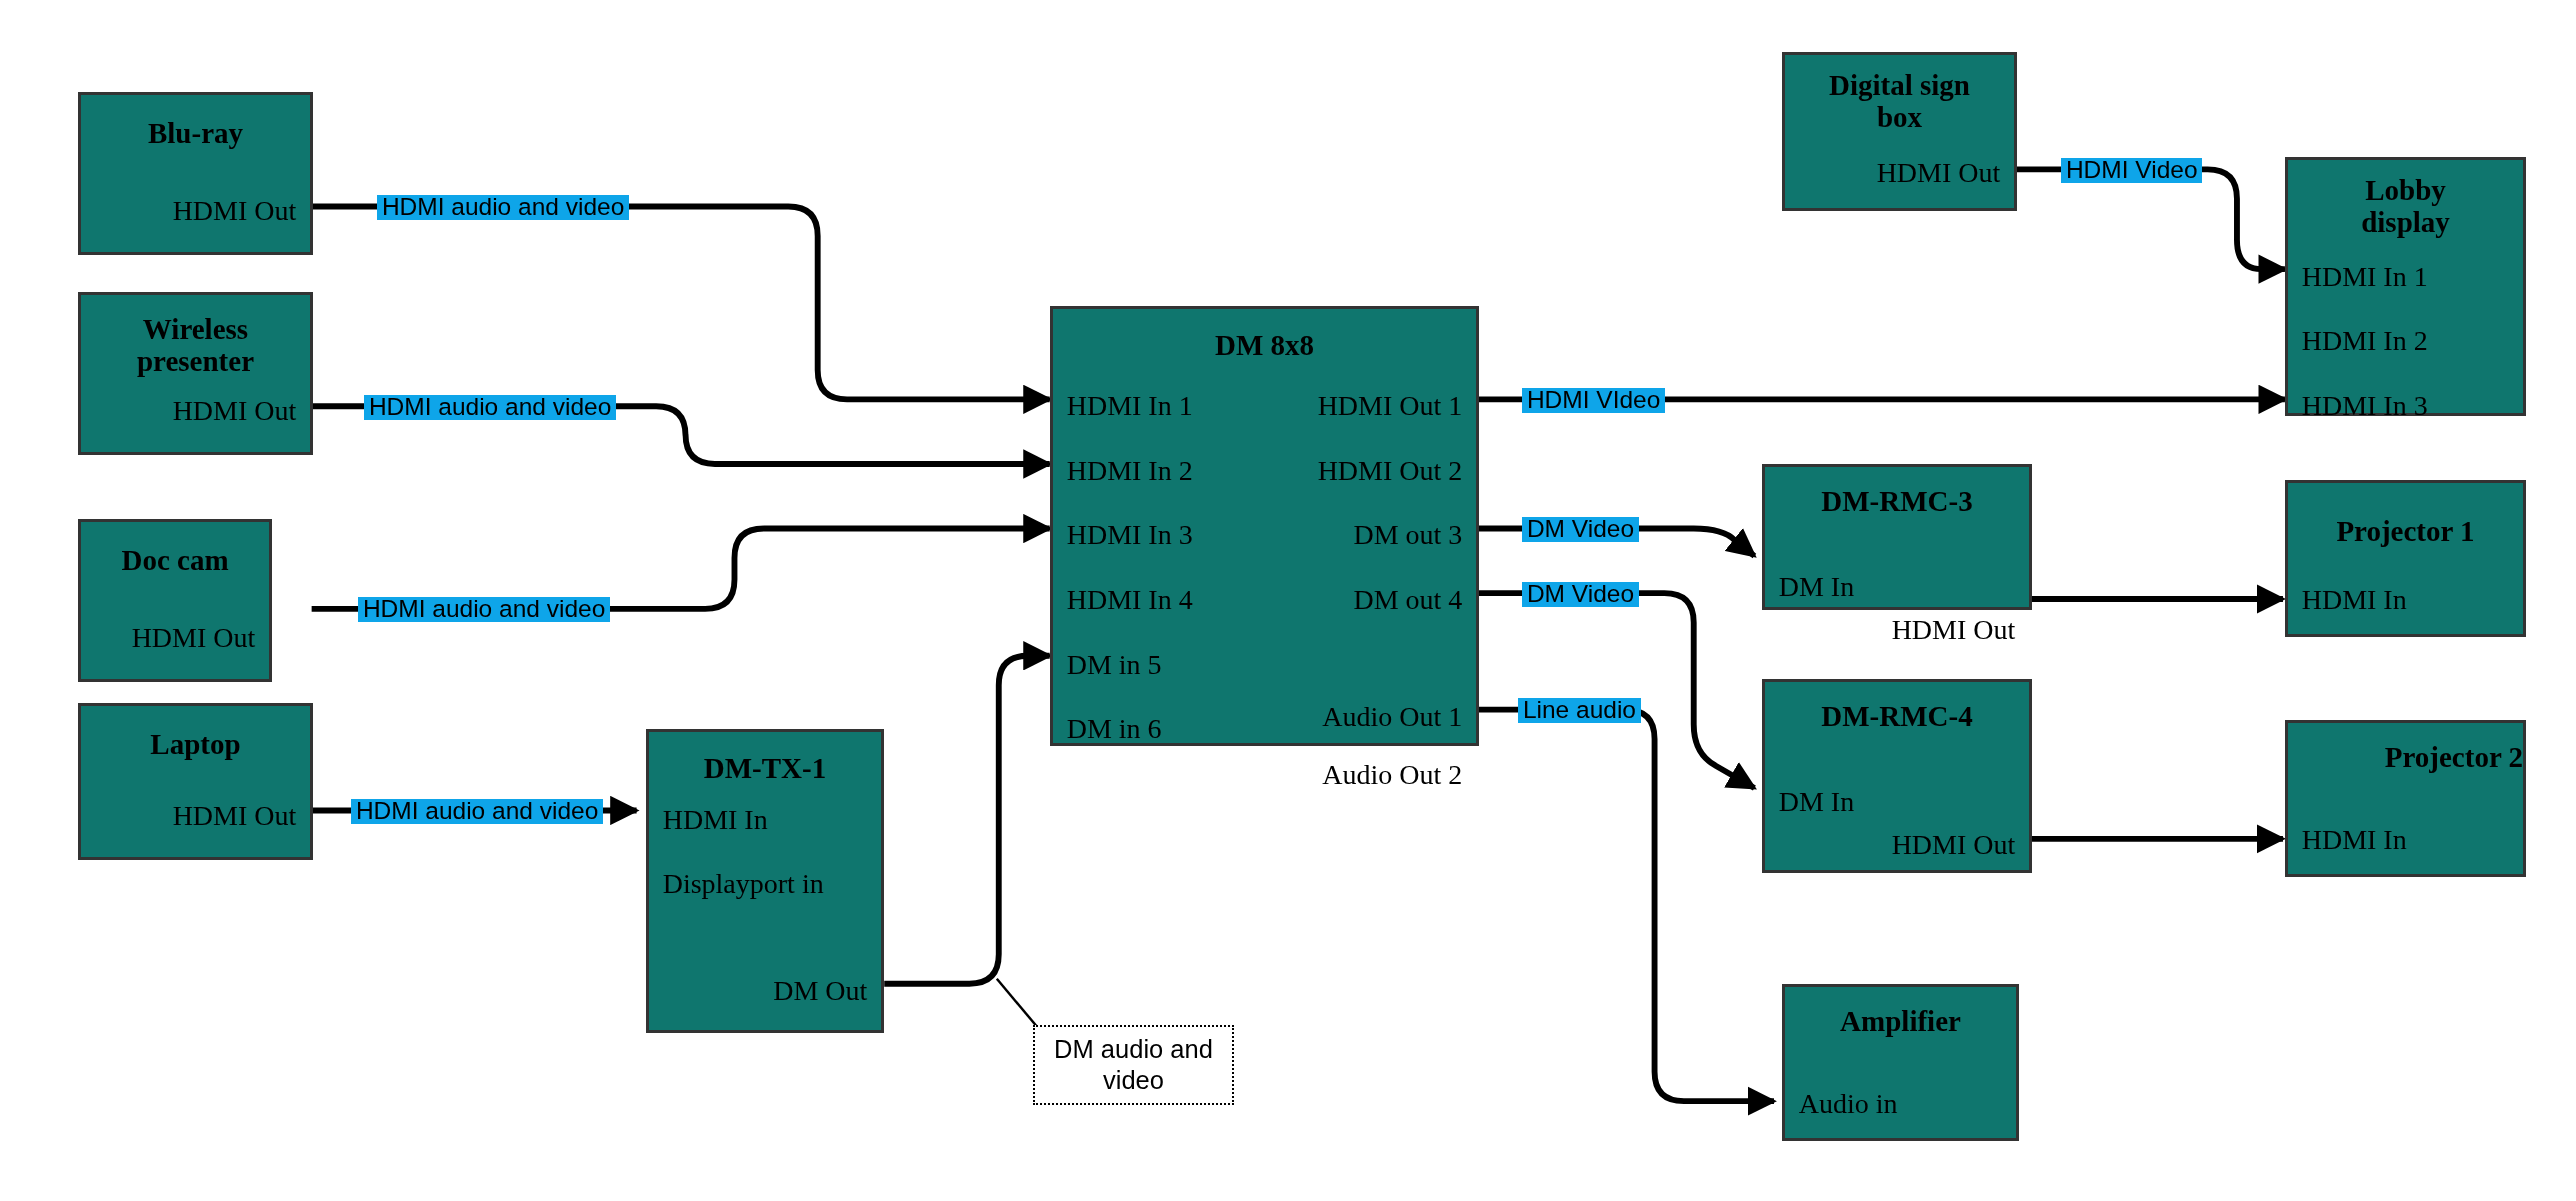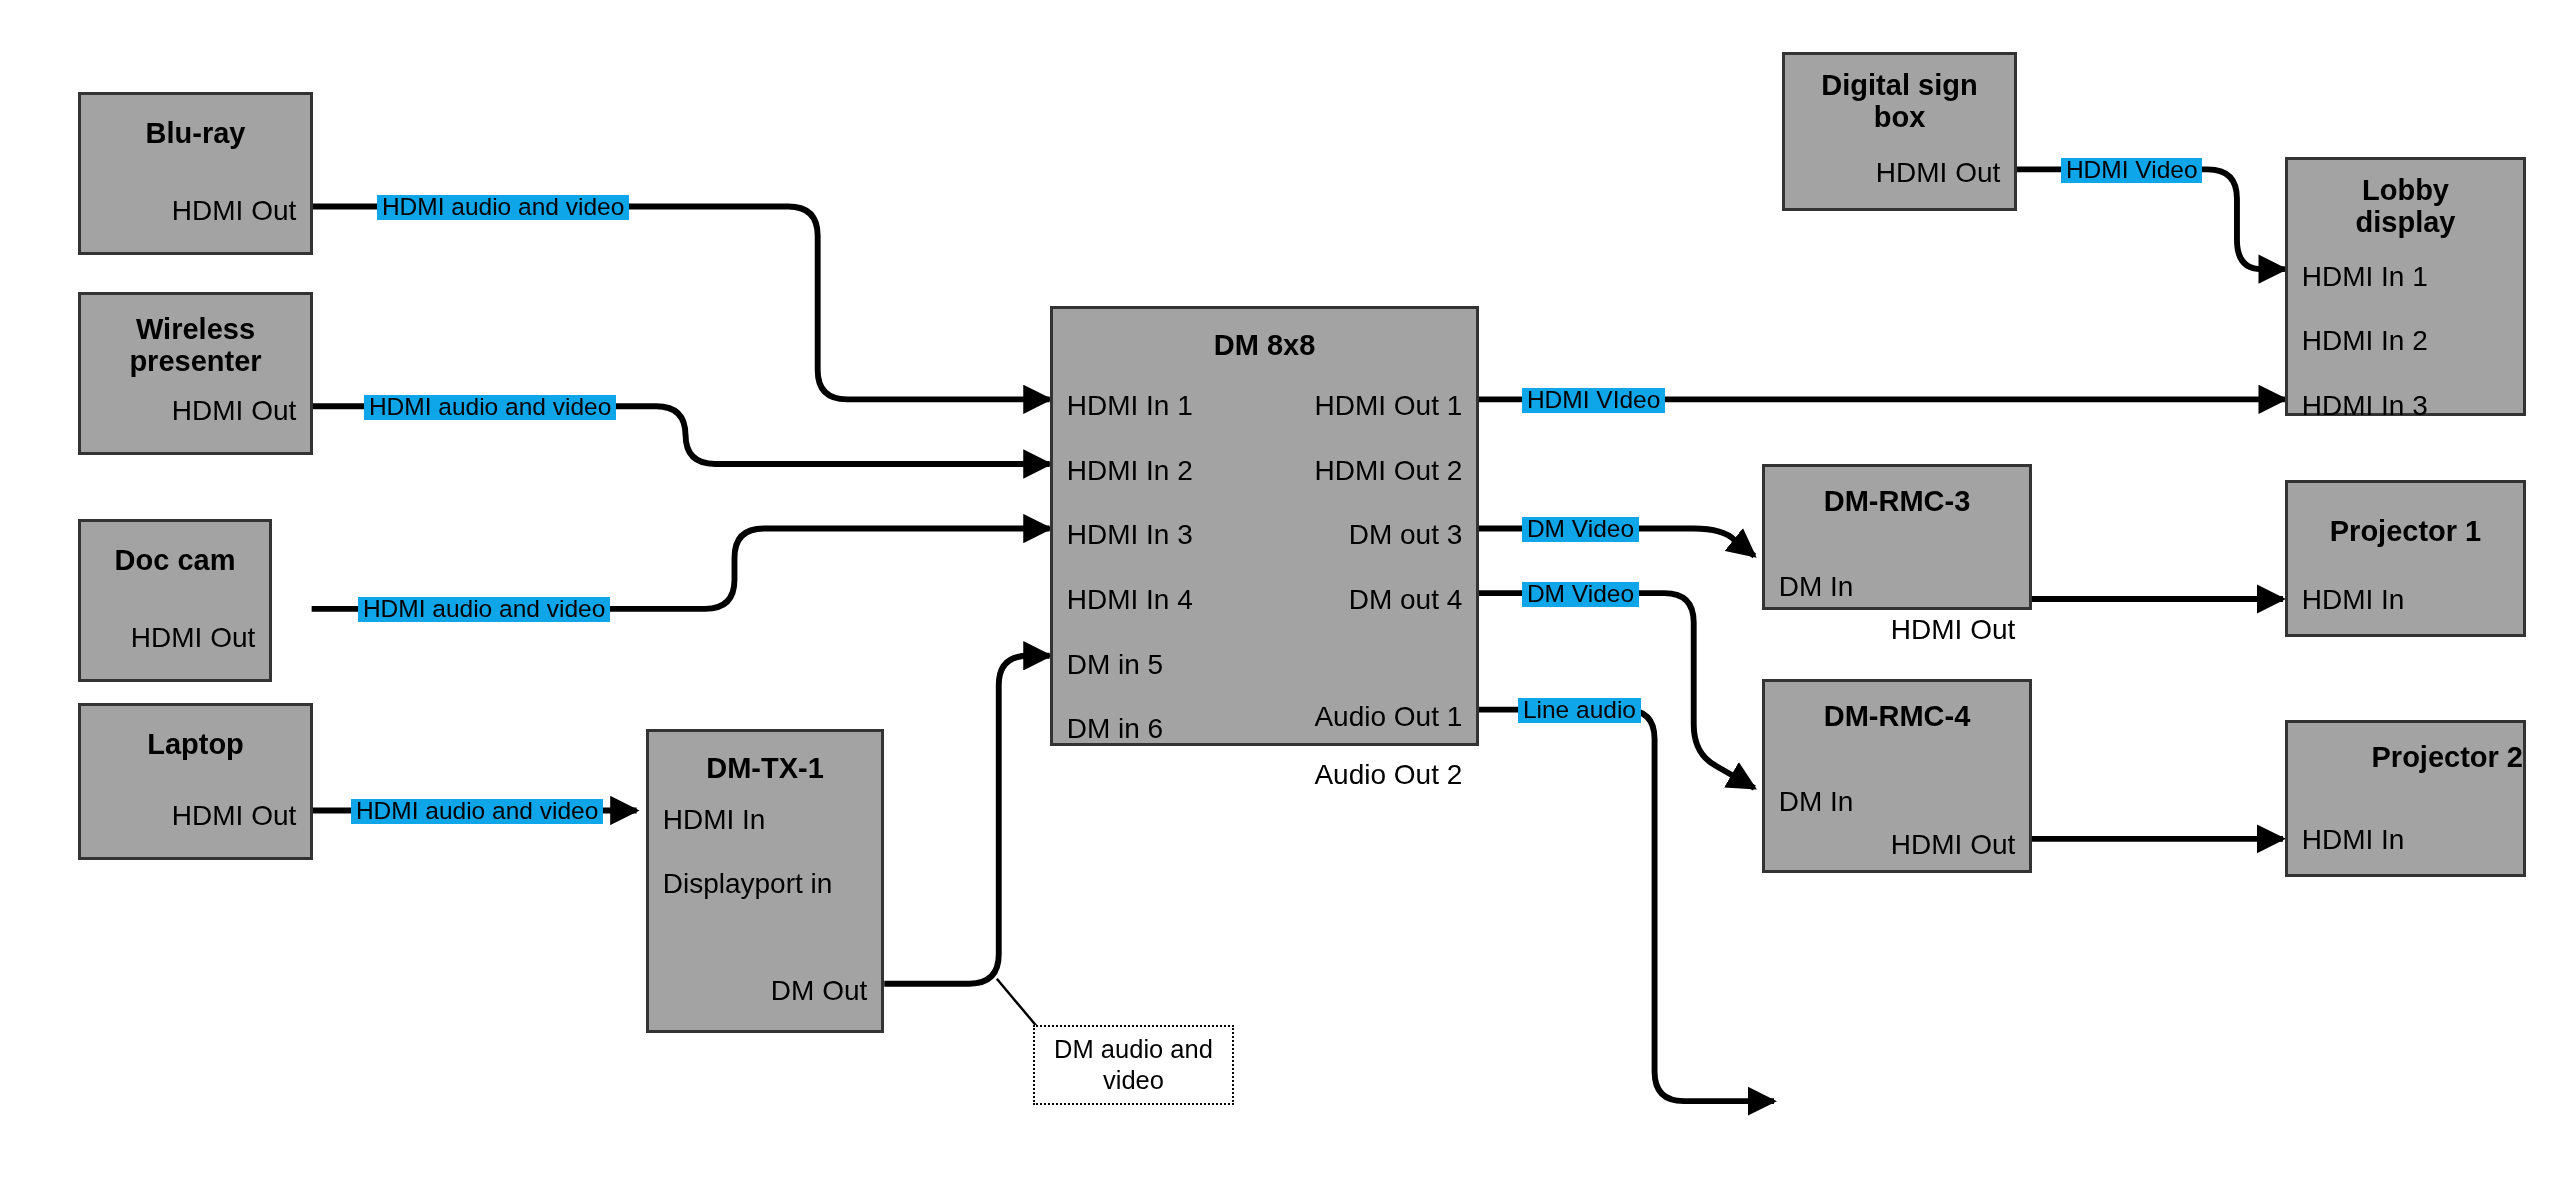--- a/index.html
+++ b/index.html
@@ -11,21 +11,22 @@
     overflow:hidden;
   }
   svg#wires{position:absolute;left:0;top:0;width:2576px;height:1201px;pointer-events:none;}
   .wire{fill:none;stroke:#000000;stroke-width:6;stroke-linecap:butt;stroke-linejoin:round;}
   .leader{fill:none;stroke:#000000;stroke-width:2.5;}
 
   .node{
     position:absolute;
     box-sizing:border-box;
     border:3.9px solid #333333;
-    background:#a3a3a3;
+    background:#0f766e;
+    font-family:Liberation Serif, serif;
   }
   .node-title{
     position:absolute;
     left:0;right:0;
     text-align:center;
     font-weight:bold;
     font-size:29px;
     color:#000000;
     line-height:1.12;
   }
@@ -181,20 +182,24 @@
   <div class="node" style="left:2285px;top:480px;width:241px;height:157px;">
     <div class="node-title" style="top:32px;">Projector 1</div>
     <div class="port left" style="top:103px;">HDMI In</div>
   </div>
 
   <div class="node" style="left:2285px;top:720px;width:241px;height:157px;">
     <div class="node-title" style="top:17.6px;text-align:right;">Projector 2</div>
     <div class="port left" style="top:103px;">HDMI In</div>
   </div>
 
+  <div class="node" style="left:1782px;top:984px;width:237px;height:157px;">
+    <div class="node-title" style="top:17.6px;">Amplifier</div>
+    <div class="port left" style="top:103px;">Audio in</div>
+  </div>
 
   <div class="edge-label" style="left:377px;top:195px;">HDMI audio and video</div>
   <div class="edge-label" style="left:364px;top:395px;">HDMI audio and video</div>
   <div class="edge-label" style="left:358px;top:597px;">HDMI audio and video</div>
   <div class="edge-label" style="left:351px;top:799px;">HDMI audio and video</div>
   <div class="edge-label" style="left:2061px;top:158px;">HDMI Video</div>
   <div class="edge-label" style="left:1522px;top:388px;">HDMI VIdeo</div>
   <div class="edge-label" style="left:1522px;top:517px;">DM Video</div>
   <div class="edge-label" style="left:1522px;top:582px;">DM Video</div>
   <div class="edge-label" style="left:1518px;top:698px;">Line audio</div>

